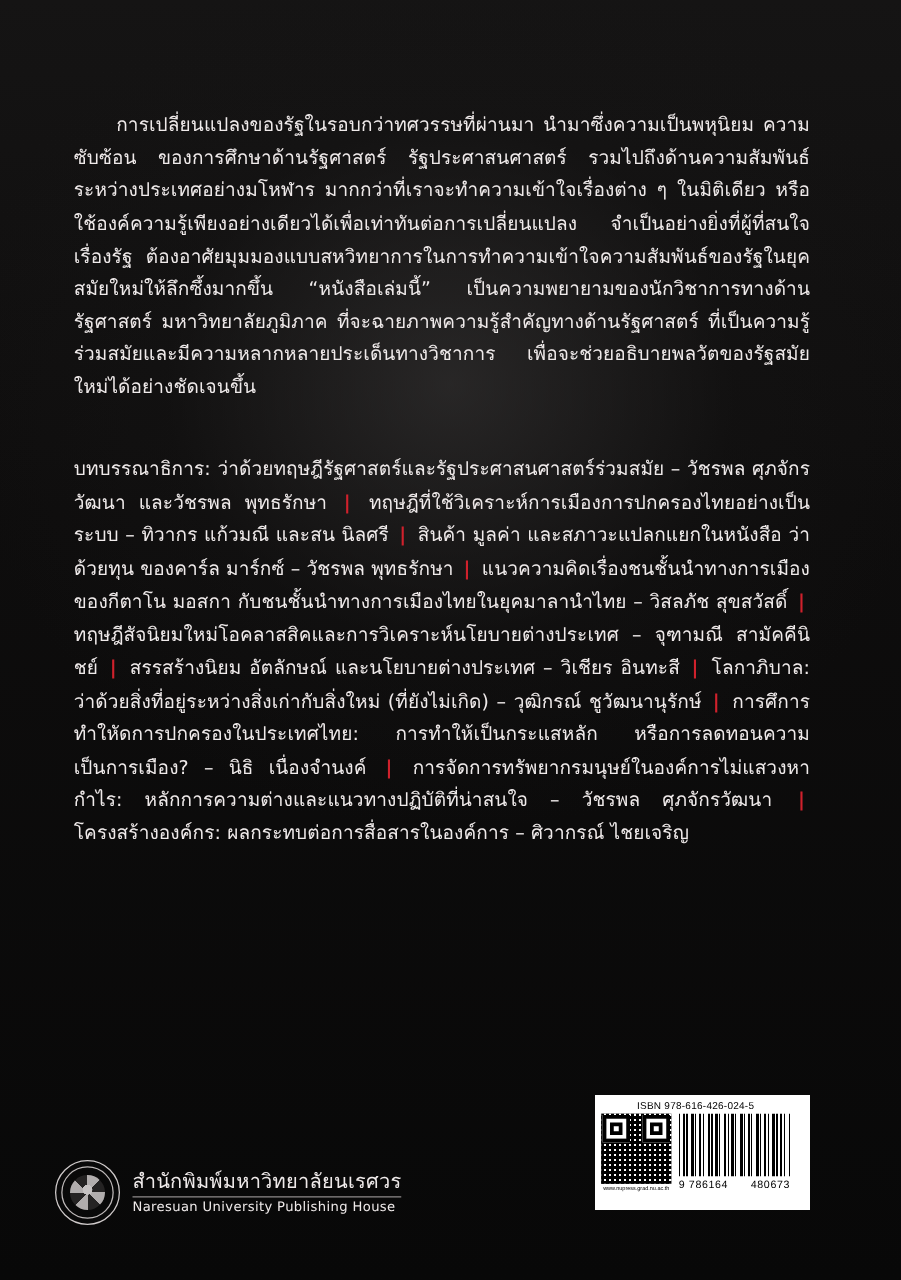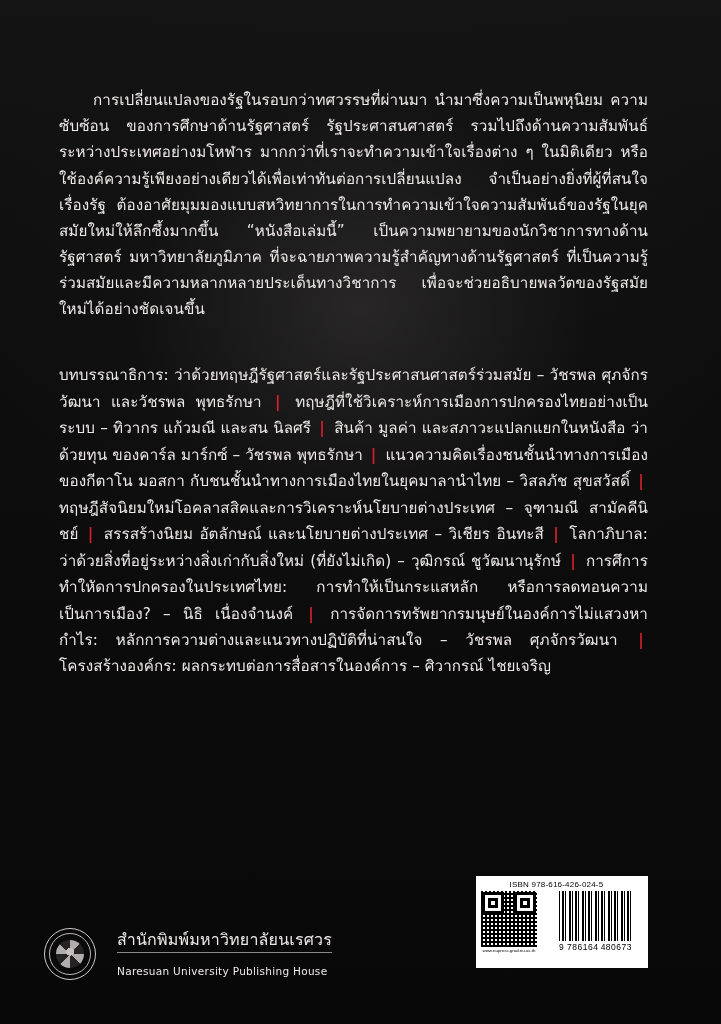--- a/index.html
+++ b/index.html
@@ -74,21 +74,21 @@
     text-align: center;
     color: #000;
     font-size: 8px;
     letter-spacing: 0.2px;
     margin-bottom: 2px;
     font-family: "Liberation Sans", sans-serif;
   }
   .codes-row {
     display: flex;
     align-items: flex-start;
-    gap: 22px;
+    gap: 6px;
   }
   .qr {
     width: 56px;
     height: 56px;
     flex: 0 0 56px;
     background-color: #fff;
     background-image:
       repeating-linear-gradient(90deg, #000 0 2px, #fff 2px 4px),
       repeating-linear-gradient(0deg, #000 0 2px, #fff 2px 4px);
     background-blend-mode: multiply;
@@ -133,21 +133,21 @@
     letter-spacing: 0.5px;
     margin-top: 1px;
   }
 
   .publisher {
     position: absolute;
     left: 44px;
     top: 928px;
     display: flex;
     align-items: center;
-    gap: 21px;
+    gap: 10px;
   }
   .seal {
     width: 50px;
     height: 50px;
     border-radius: 50%;
     border: 1.5px solid #cfcaca;
     position: relative;
     flex: 0 0 50px;
   }
   .seal::before {
@@ -172,21 +172,21 @@
     line-height: 1.18;
   }
   .pub-th {
     font-size: 16px;
     letter-spacing: 0.2px;
   }
   .pub-en {
     font-size: 10.5px;
     letter-spacing: 0.3px;
     border-top: 1px solid #8e8a8a;
-    padding-top: 12px;
+    padding-top: 2px;
     margin-top: 2px;
   }
 </style>
 </head>
 <body>
 
 <div class="page">
 
   <div class="content">
 

